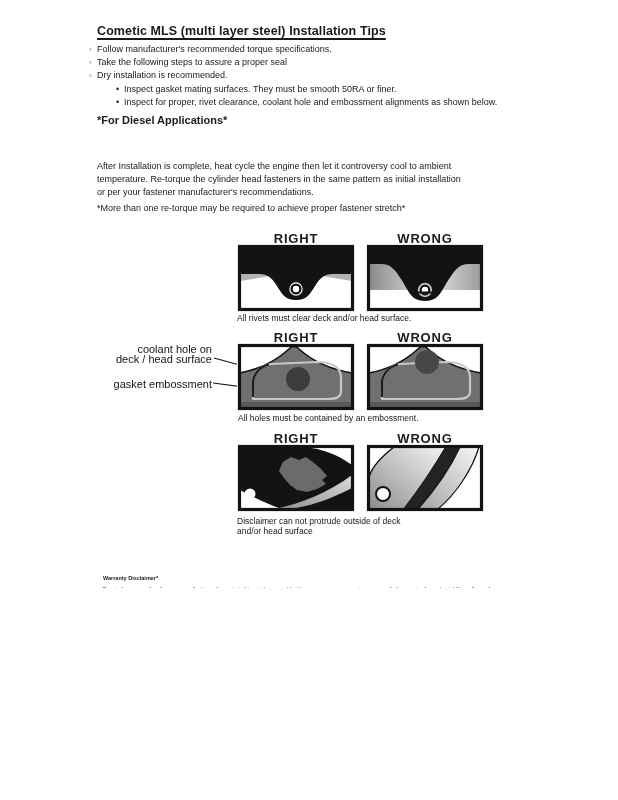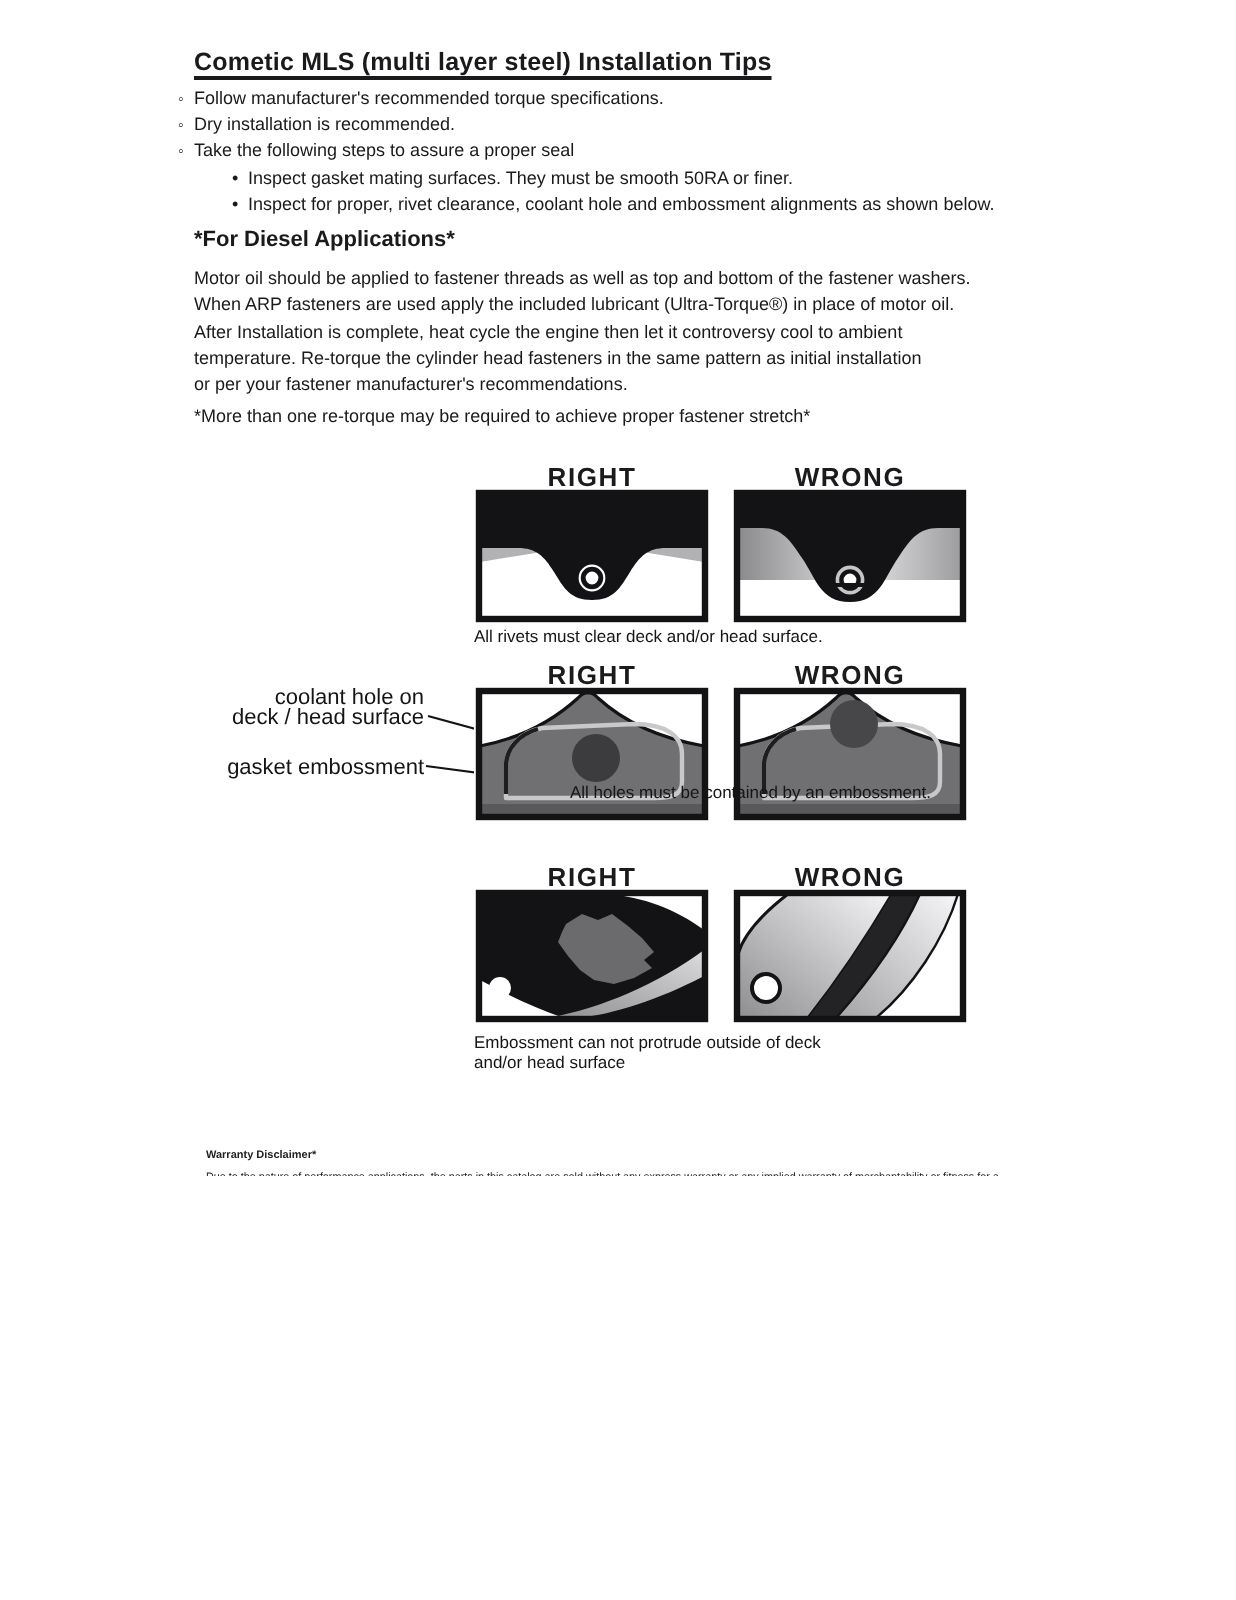--- a/index.html
+++ b/index.html
@@ -48,29 +48,27 @@
 </style>
 </head>
 <body>
 
 <div class="page">
 
   <div class="abs title">Cometic MLS (multi layer steel) Installation Tips</div>
 
   <div class="abs tips">
     <div class="tip"><span class="mk">◦</span><span>Follow manufacturer's recommended torque specifications.</span></div>
+    <div class="tip"><span class="mk">◦</span><span>Take the following steps to assure a proper seal</span></div>
     <div class="tip"><span class="mk">◦</span><span>Dry installation is recommended.</span></div>
-    <div class="tip"><span class="mk">◦</span><span>Take the following steps to assure a proper seal</span></div>
     <div class="tip sub"><span class="mk">•</span><span>Inspect gasket mating surfaces.  They must be smooth 50RA or finer.</span></div>
     <div class="tip sub"><span class="mk">•</span><span>Inspect for proper, rivet clearance, coolant hole and embossment alignments as shown below.</span></div>
   </div>
 
   <div class="abs diesel-h">*For Diesel Applications*</div>
-  <div class="abs body-p p1">Motor oil should be applied to fastener threads as well as top and bottom of the fastener washers.
-When ARP fasteners are used apply the included lubricant (Ultra-Torque®) in place of motor oil.</div>
   <div class="abs body-p p2">After Installation is complete, heat cycle the engine then let it controversy cool to ambient
 temperature. Re-torque the cylinder head fasteners in the same pattern as initial installation
 or per your fastener manufacturer's recommendations.</div>
   <div class="abs body-p note">*More than one re-torque may be required to achieve proper fastener stretch*</div>
 
   <div class="abs dg-label" style="left:237px; top:231px;">RIGHT</div>
   <div class="abs dg-label" style="left:366px; top:231px;">WRONG</div>
 
   <svg class="abs panel" style="left:237px; top:244px;" width="118" height="68" viewBox="0 0 118 68">
     <rect x="0" y="0" width="118" height="68" fill="#ffffff"></rect>
@@ -126,21 +124,21 @@
   <svg class="abs panel" style="left:366px; top:343px;" width="118" height="68" viewBox="0 0 118 68">
     <rect x="0" y="0" width="118" height="68" fill="#ffffff"></rect>
     <path d="M3,65 L3,30 C24,26 40,17 52,6 C55,2.5 59,2.5 62,6 C74,17 92,26 115,30 L115,65 Z" fill="#707072" stroke="#131316" stroke-width="1.6"></path>
     <rect x="3" y="59" width="112" height="6" fill="#59595b"></rect>
     <path d="M16,56 L16,40 C16,30 24,23 34,21 L80,19 C96,19 104,25 104,34 L104,48 C104,55 98,56 90,56 Z" fill="none" stroke="#c8c8ca" stroke-width="2.2" stroke-linejoin="round"></path>
     <path d="M16,54 L16,40 C16,31 23,24 32,21.5" fill="none" stroke="#1e1e20" stroke-width="2.2"></path>
     <circle cx="61" cy="19" r="12" fill="#47474a"></circle>
     <rect x="2.5" y="2.5" width="113" height="63" fill="none" stroke="#131316" stroke-width="3.2"></rect>
   </svg>
 
-  <div class="abs dg-caption" style="left:238px; top:392px;margin-left:47px;">All holes must be contained by an embossment.</div>
+  <div class="abs dg-caption" style="left:238px; top:414px;">All holes must be contained by an embossment.</div>
 
   <div class="abs dg-label" style="left:237px; top:431px;">RIGHT</div>
   <div class="abs dg-label" style="left:366px; top:431px;">WRONG</div>
 
   <svg class="abs panel" style="left:237px; top:444px;" width="118" height="68" viewBox="0 0 118 68">
     <defs>
       <linearGradient id="g-stripe" x1="1" y1="0" x2="0" y2="1">
         <stop offset="0" stop-color="#dcdcde"></stop>
           <stop offset="1" stop-color="#8e8e90"></stop>
       </linearGradient>
@@ -166,21 +164,21 @@
       </linearGradient>
     </defs>
     <rect x="0" y="0" width="118" height="68" fill="#ffffff"></rect>
     <path d="M28,3 C15,13 6,23 3,33 L3,65 L38,65 C56,42 70,20 80,3 Z" fill="url(#g-main)" stroke="#131316" stroke-width="1.5"></path>
     <path d="M80,3 L94,3 C84,25 68,47 52,65 L38,65 C56,42 70,20 80,3 Z" fill="#232325"></path>
     <path d="M94,3 L113,3 C106,26 90,50 72,65 L52,65 C68,47 84,25 94,3 Z" fill="url(#g-second)" stroke="#131316" stroke-width="1.2"></path>
     <circle cx="17" cy="50" r="7" fill="#ffffff" stroke="#131316" stroke-width="2"></circle>
     <rect x="2.5" y="2.5" width="113" height="63" fill="none" stroke="#131316" stroke-width="3.2"></rect>
   </svg>
 
-  <div class="abs dg-caption" style="left:237px; top:517px;">Embossment can not protrude outside of deck
+  <div class="abs dg-caption" style="left:237px; top:517px;">Disclaimer can not protrude outside of deck
 and/or head surface</div>
 
   <div class="abs legal">
     <h3>Warranty Disclaimer*</h3>
     <p>Due to the nature of performance applications, the parts in this catalog are sold without any express warranty or any implied warranty of merchantability or fitness for a particular purpose.  Cometic Gasket Inc., shall not, under any circumstances, be liable for any special, incidental or consequential damages, including, person, party or property, but not limited to, damage, or loss of property or equipment, loss of profits or revenue, cost of purchased or replacement goods, or claims of customers of the purchase, which may arise and/or result from sale, installation or use of these parts.  Installation of these parts could adversely affect the motor manufacturers warranty coverage.</p>
     <p>VENUE-The agreed upon venue, in the event of dispute whatsoever between the parties, whether instituted by either party, including, but not limited to, contract terms, payment terms, delivery, type, defects, sufficiency of product, shall be the Court of Common Pleas, Lake County, Ohio or the Painesville Municipal Court, Lake County, Ohio, depending on the amount in controversy.
 This agreement shall be governed by and construed under the laws of the State of Ohio.</p>
     <p>All prices and terms are subject to change without notice.</p>
     <p>Terms COD- Secured with a completed dealer/jobber application on File, COD-Company check with a current credit card number on file.  Open accounts may be established by well rated firms.  A credit application is available upon request.  Open accounts are due payable Net 30 days from date of invoice.  No statement will be sent.  If an account becomes 60 or more days past due, it is subject to being placed on credit hold.  No orders will be shipped or new orders accepted until past due balance is paid.  If an account becomes 90 or more days past due, it is subject to being placed for collections.  All costs of collection are the responsibility of the customer, including attorney fees, court costs, and other expenses of litigation.</p>
     <p>Returns- Authorized (RGA) must be obtained in advance on all returns.  A packing slip or invoice number must accompany the merchandise.  No returns after 30 days from invoice date.  All returns are subject to a 25% restocking charge.  All custom designed and custom manufactured gaskets are non-returnable.</p>

